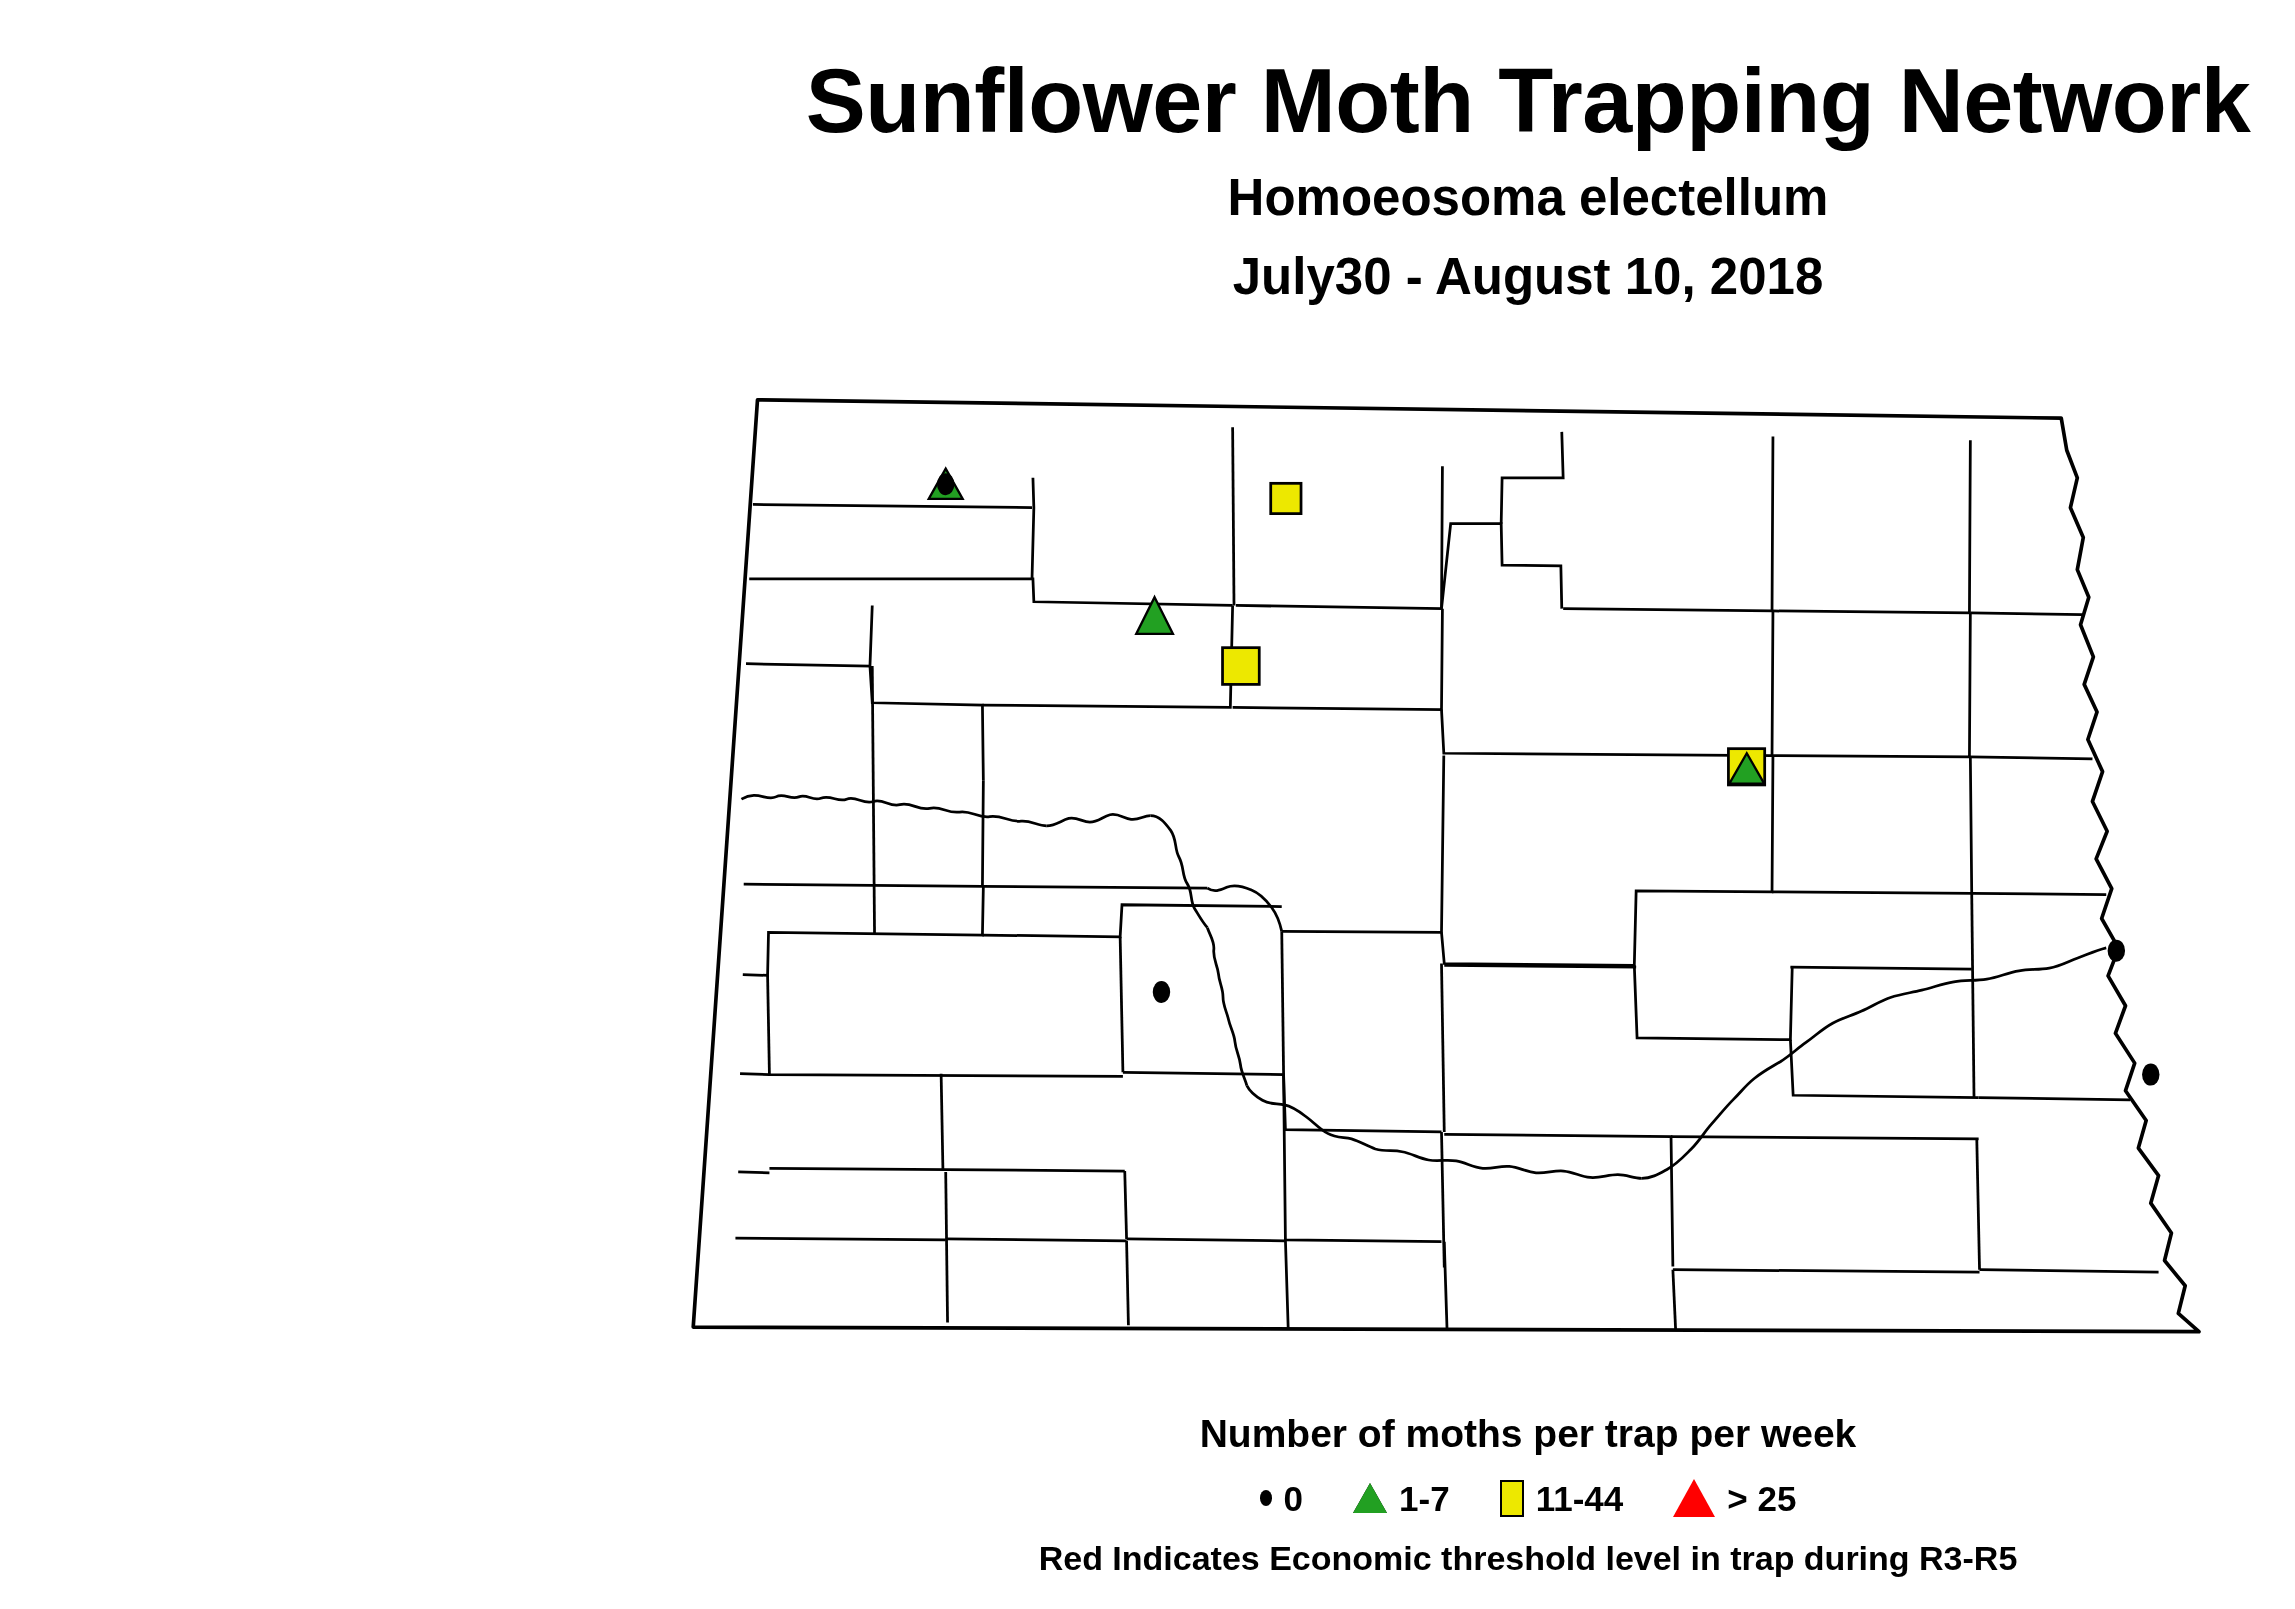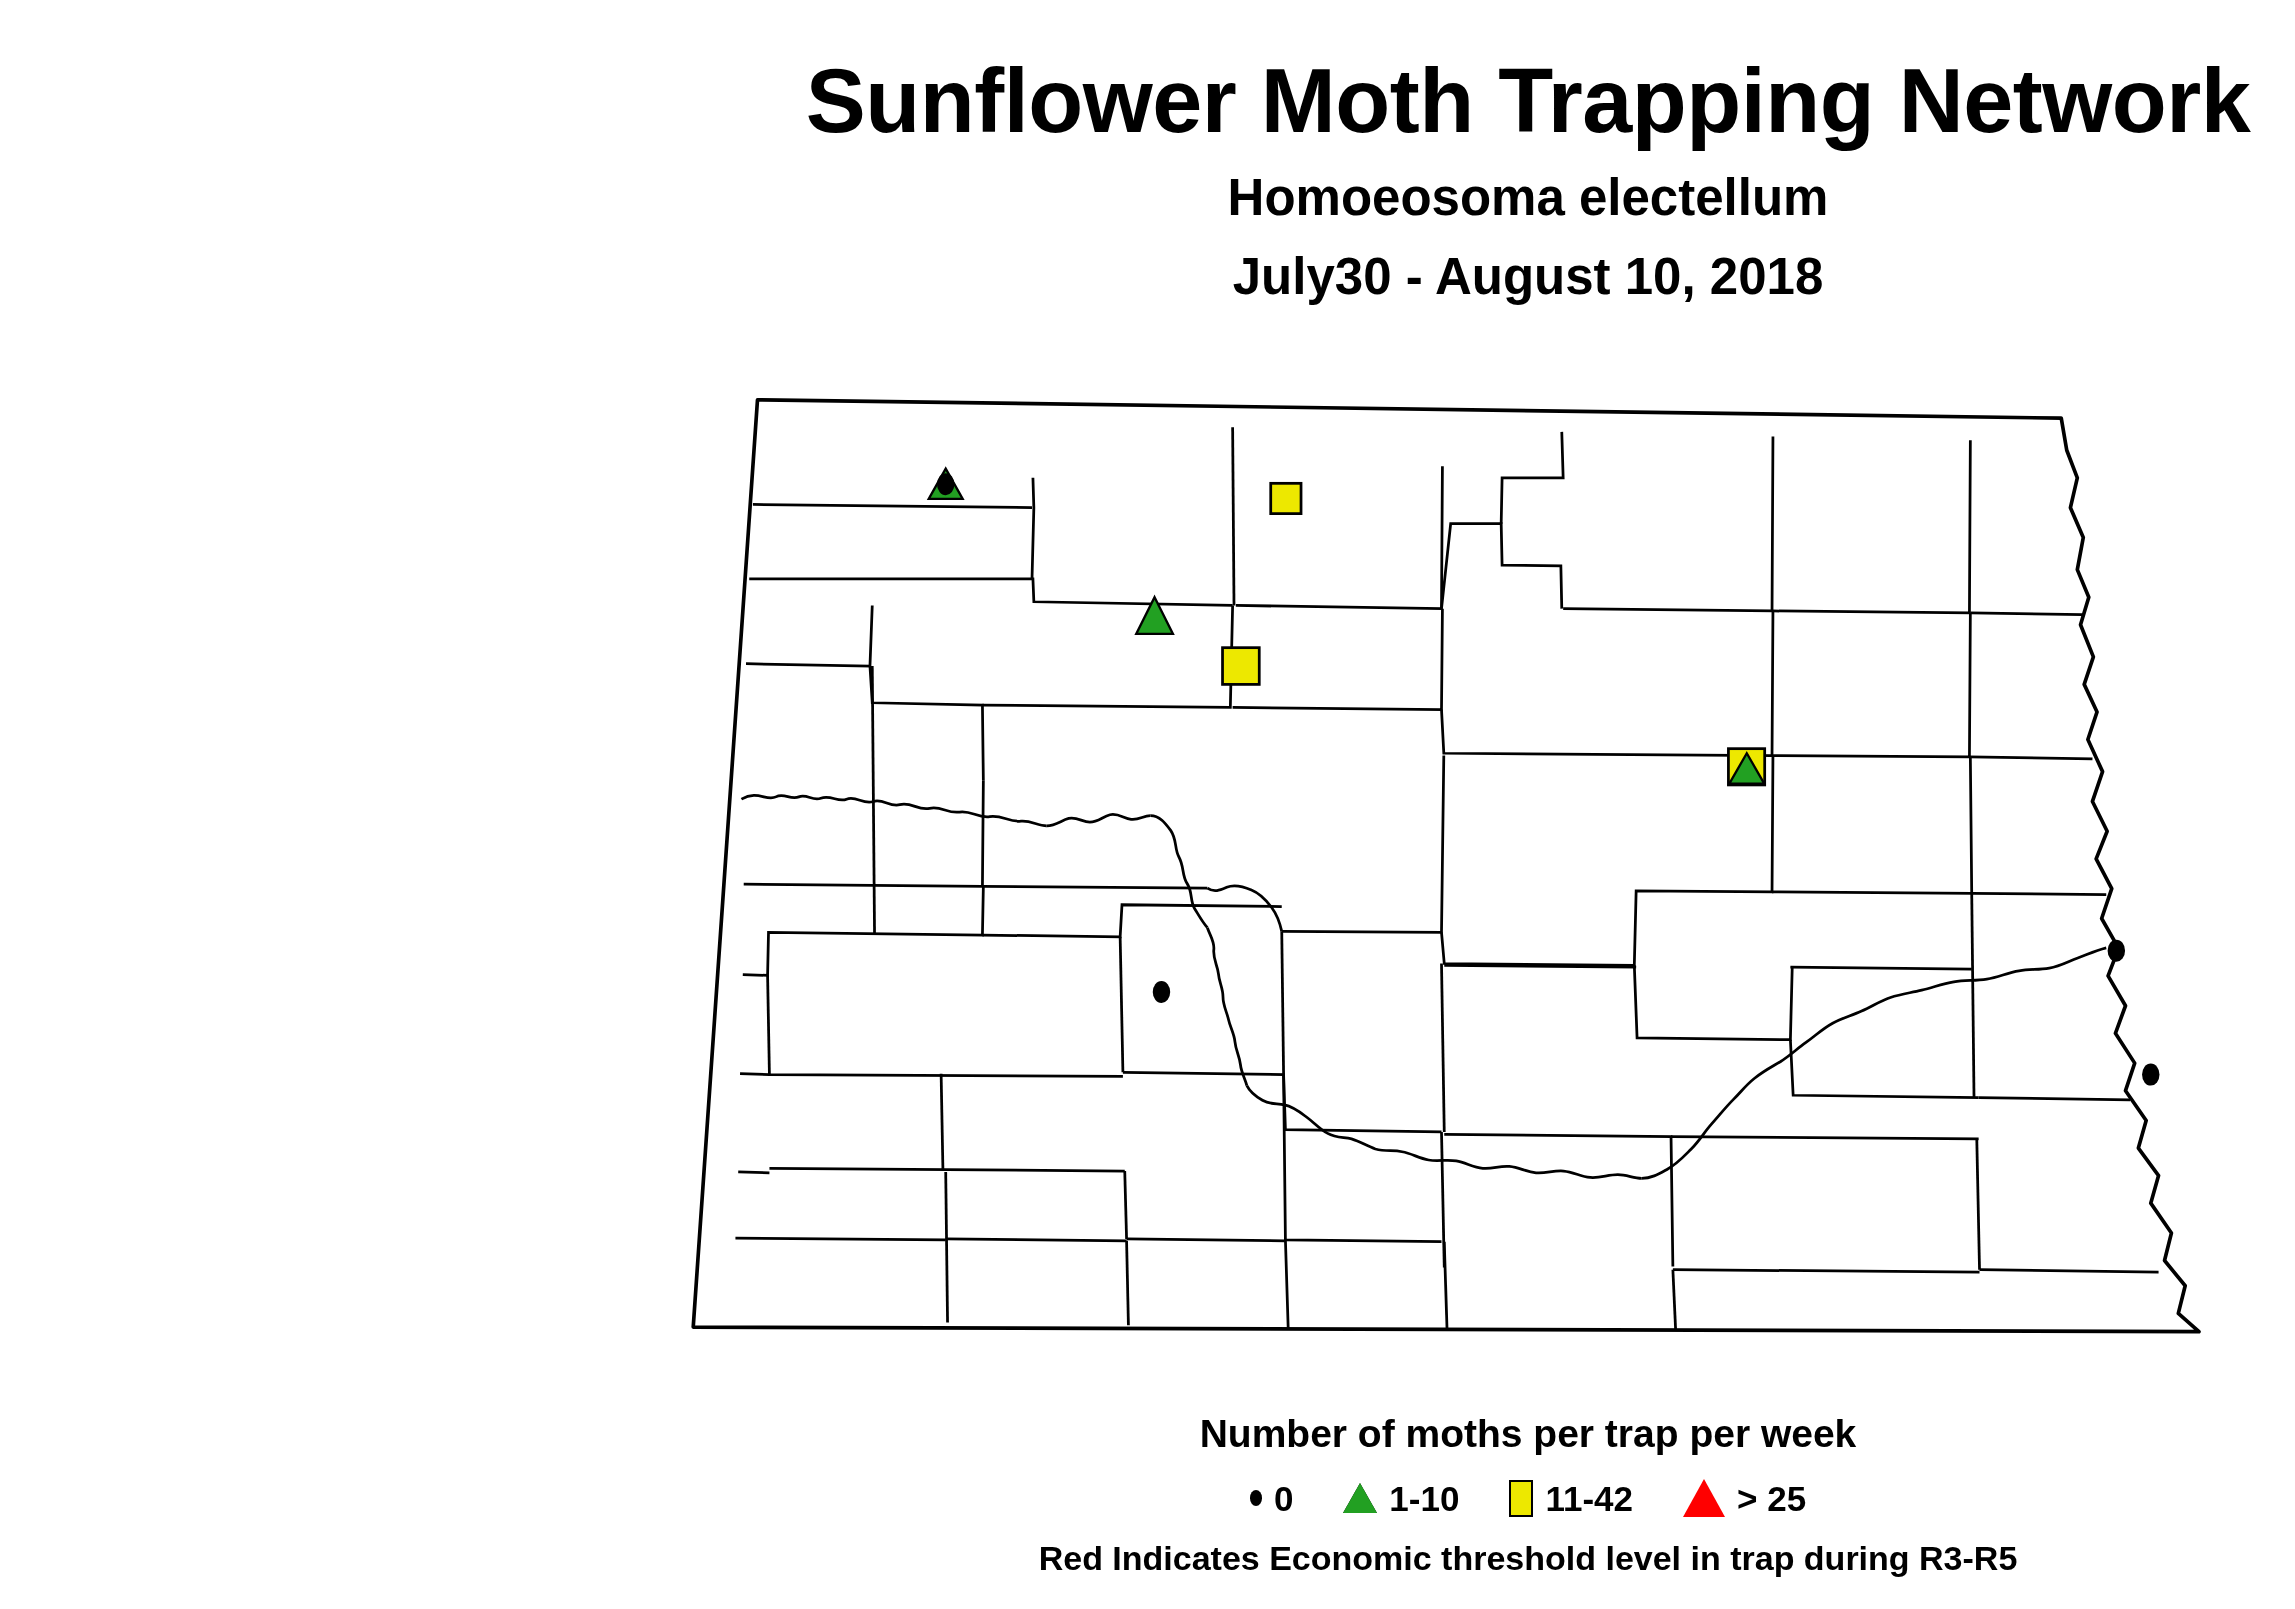--- a/index.html
+++ b/index.html
@@ -215,26 +215,26 @@
 
     <div class="legend-row">
 
       <div class="legend-item">
         <span class="sw sw-dot"></span>
         <span class="legend-label">0</span>
       </div>
 
       <div class="legend-item">
         <span class="sw sw-tri-green"></span>
-        <span class="legend-label">1-10</span>
+        <span class="legend-label">1-7</span>
       </div>
 
       <div class="legend-item">
         <span class="sw sw-sq-yellow"></span>
-        <span class="legend-label">11-42</span>
+        <span class="legend-label">11-44</span>
       </div>
 
       <div class="legend-item">
         <span class="sw sw-tri-red"></span>
         <span class="legend-label">&gt; 25</span>
       </div>
 
     </div>
 
     <div class="legend-note">Red Indicates Economic threshold level in trap during R3-R5</div>

